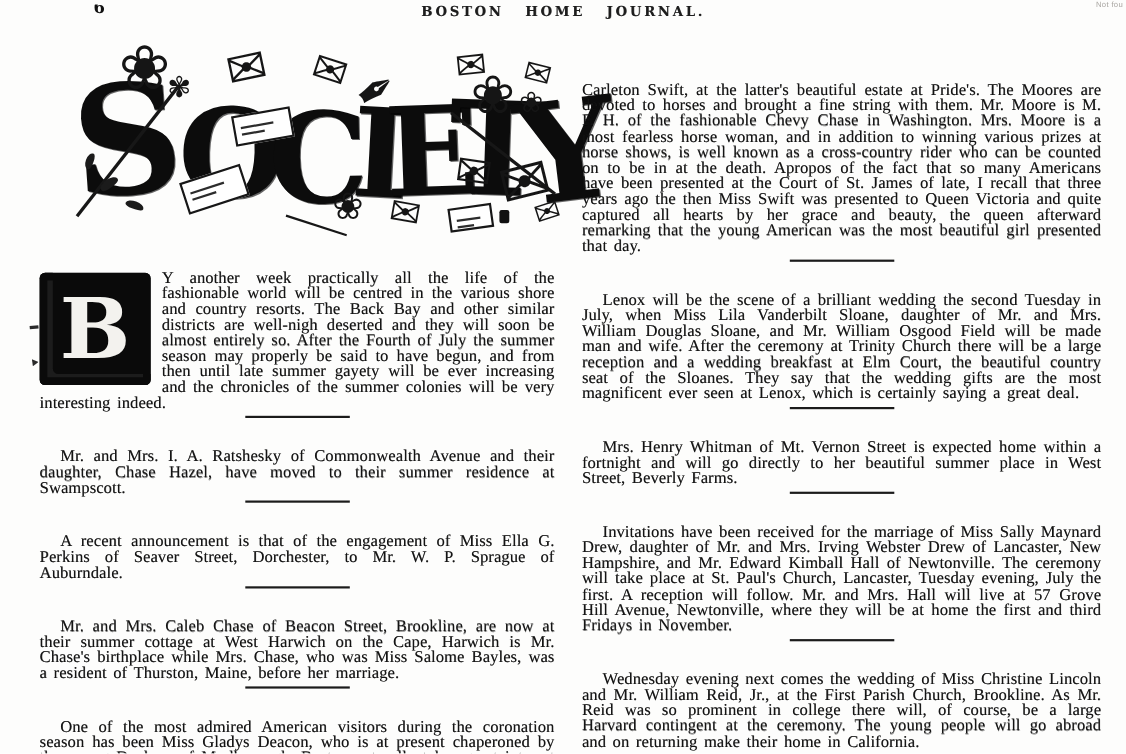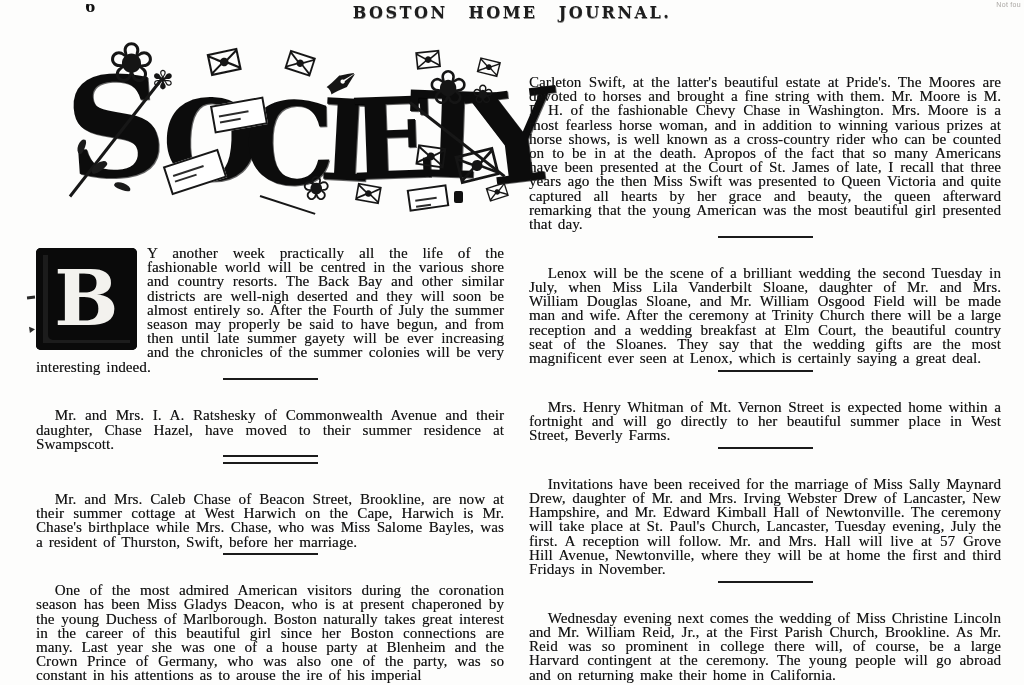--- a/index.html
+++ b/index.html
@@ -6,21 +6,21 @@
   html,body { width:1024px; height:685px; }
   body { background:#ffffff; }
   .page {
     position:relative; width:1024px; height:685px; overflow:hidden;
     background:#fdfdfc; color:#161616;
     font-family:"Liberation Serif", serif;
   }
   
   .masthead {
     position:absolute; top:3px; left:0; width:100%; text-align:center;
-    font-family:"DejaVu Serif", serif; font-weight:700; font-size:16px;
+    font-family:"DejaVu Serif", serif; font-weight:700; font-size:12px;
     letter-spacing:2.5px; word-spacing:13px; color:#1d1d1d;
     transform:scaleY(1.05); text-shadow:0.3px 0.3px 0 rgba(0,0,0,.45);
   }
   .page-num {
     position:absolute; top:4px; left:85px; height:11px; overflow:hidden;
     font-family:"DejaVu Serif", serif; font-weight:700; font-size:15px; color:#111;
   }
   .page-num-glyph { display:block; margin-top:-6px; }
   .corner-note {
     position:absolute; top:1px; right:3px; font-size:7px; color:#a9a6a2;
@@ -124,22 +124,23 @@
 
   <section class="col col-left">
     <p class="no-indent">
       <span class="dropcap-box">
         <span class="dropcap-glyph">B</span>
       </span><span>Y another week practically all the life of the fashionable world will be centred in the various shore and country resorts. The Back Bay and other similar districts are well-nigh deserted and they will soon be almost entirely so. After the Fourth of July the summer season may properly be said to have begun, and from then until late summer gayety will be ever increasing and the chronicles of the summer colonies will be very interesting indeed.</span>
     </p>
     <div class="rule"></div>
     <p>Mr. and Mrs. I. A. Ratshesky of Commonwealth Avenue and their daughter, Chase Hazel, have moved to their summer residence at Swampscott.</p>
     <div class="rule"></div>
+    <p>A recent announcement is that of the engagement of Miss Ella G. Perkins of Seaver Street, Dorchester, to Mr. W. P. Sprague of Auburndale.</p>
     <div class="rule"></div>
-    <p>Mr. and Mrs. Caleb Chase of Beacon Street, Brookline, are now at their summer cottage at West Harwich on the Cape, Harwich is Mr. Chase's birthplace while Mrs. Chase, who was Miss Salome Bayles, was a resident of Thurston, Swift, before her marriage.</p>
+    <p>Mr. and Mrs. Caleb Chase of Beacon Street, Brookline, are now at their summer cottage at West Harwich on the Cape, Harwich is Mr. Chase's birthplace while Mrs. Chase, who was Miss Salome Bayles, was a resident of Thurston, Maine, before her marriage.</p>
     <div class="rule"></div>
     <p>One of the most admired American visitors during the coronation season has been Miss Gladys Deacon, who is at present chaperoned by the young Duchess of Marlborough. Boston naturally takes great interest in the career of this beautiful girl since her Boston connections are many. Last year she was one of a house party at Blenheim and the Crown Prince of Germany, who was also one of the party, was so constant in his attentions as to arouse the ire of his imperial</p>
   </section>
 
   <section class="col col-right">
     <p class="no-indent">Carleton Swift, at the latter's beautiful estate at Pride's. The Moores are devoted to horses and brought a fine string with them. Mr. Moore is M. F. H. of the fashionable Chevy Chase in Washington. Mrs. Moore is a most fearless horse woman, and in addition to winning various prizes at horse shows, is well known as a cross-country rider who can be counted on to be in at the death. Apropos of the fact that so many Americans have been presented at the Court of St. James of late, I recall that three years ago the then Miss Swift was presented to Queen Victoria and quite captured all hearts by her grace and beauty, the queen afterward remarking that the young American was the most beautiful girl presented that day.</p>
     <div class="rule"></div>
     <p>Lenox will be the scene of a brilliant wedding the second Tuesday in July, when Miss Lila Vanderbilt Sloane, daughter of Mr. and Mrs. William Douglas Sloane, and Mr. William Osgood Field will be made man and wife. After the ceremony at Trinity Church there will be a large reception and a wedding breakfast at Elm Court, the beautiful country seat of the Sloanes. They say that the wedding gifts are the most magnificent ever seen at Lenox, which is certainly saying a great deal.</p>
     <div class="rule"></div>
     <p>Mrs. Henry Whitman of Mt. Vernon Street is expected home within a fortnight and will go directly to her beautiful summer place in West Street, Beverly Farms.</p>

